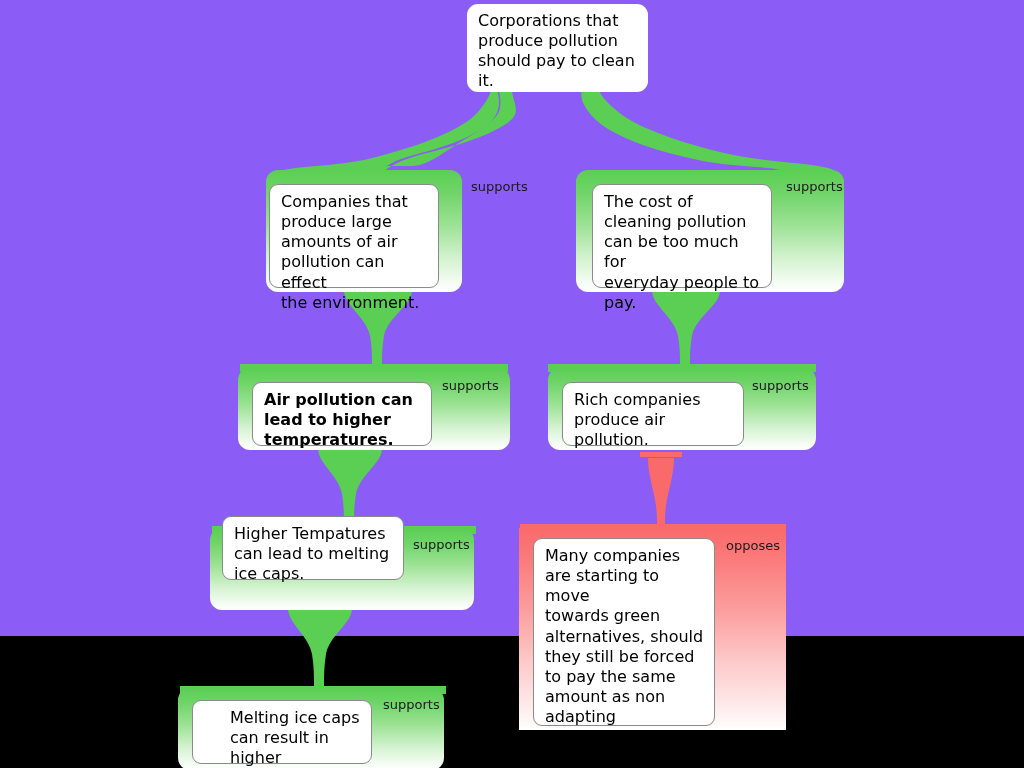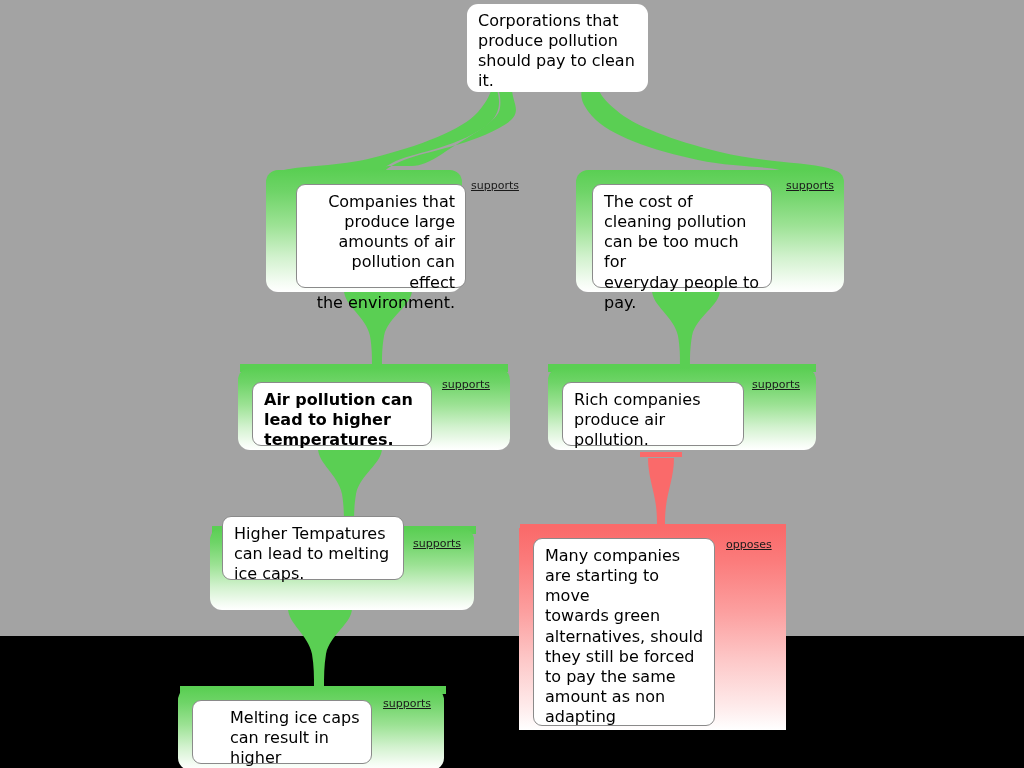--- a/index.html
+++ b/index.html
@@ -10,21 +10,21 @@
     height: 768px;
     background: #000000;
     overflow: hidden;
     font-family: "DejaVu Sans", "Liberation Sans", sans-serif;
   }
 
   #map {
     position: relative;
     width: 1024px;
     height: 636px;
-    background: #a3a3a3;
+    background: #8b5cf6;
   }
 
   
   #connectors {
     position: absolute;
     left: 0;
     top: 0;
     width: 1024px;
     height: 768px;
     pointer-events: none;
@@ -71,25 +71,24 @@
 
   
   .claim.root {
     border: none;
     border-radius: 11px;
   }
 
   
   .relation-label {
     position: absolute;
-    font-size: 11px;
+    font-size: 13px;
     color: #1A1A1A;
     line-height: 1;
     white-space: nowrap;
-    text-decoration: underline;
   }
 </style>
 </head>
 <body>
 
 <div id="map">
 
   <svg id="connectors" viewBox="0 0 1024 768" width="1024" height="768">
 
     <path fill="#5ACF53" d="M 512 88
@@ -172,21 +171,21 @@
              Z"></path>
     <rect x="520" y="524" width="266" height="8" fill="#FA6A6A"></rect>
   </svg>
 
   <div class="claim root" style="left:467px; top:4px; width:181px; height:88px;">Corporations that
 produce pollution
 should pay to clean
 it.</div>
 
   <div class="node supports" style="left:266px; top:170px; width:196px; height:122px;"></div>
-  <div class="claim" style="left:296px; top:184px; width:170px; height:104px;text-align:right;">Companies that
+  <div class="claim" style="left:269px; top:184px; width:170px; height:104px;">Companies that
 produce large
 amounts of air
 pollution can effect
 the environment.</div>
   <span class="relation-label" style="left:471px; top:180px;">supports</span>
 
   <div class="node supports" style="left:576px; top:170px; width:268px; height:122px;"></div>
   <div class="claim" style="left:592px; top:184px; width:180px; height:104px;">The cost of
 cleaning pollution
 can be too much for

